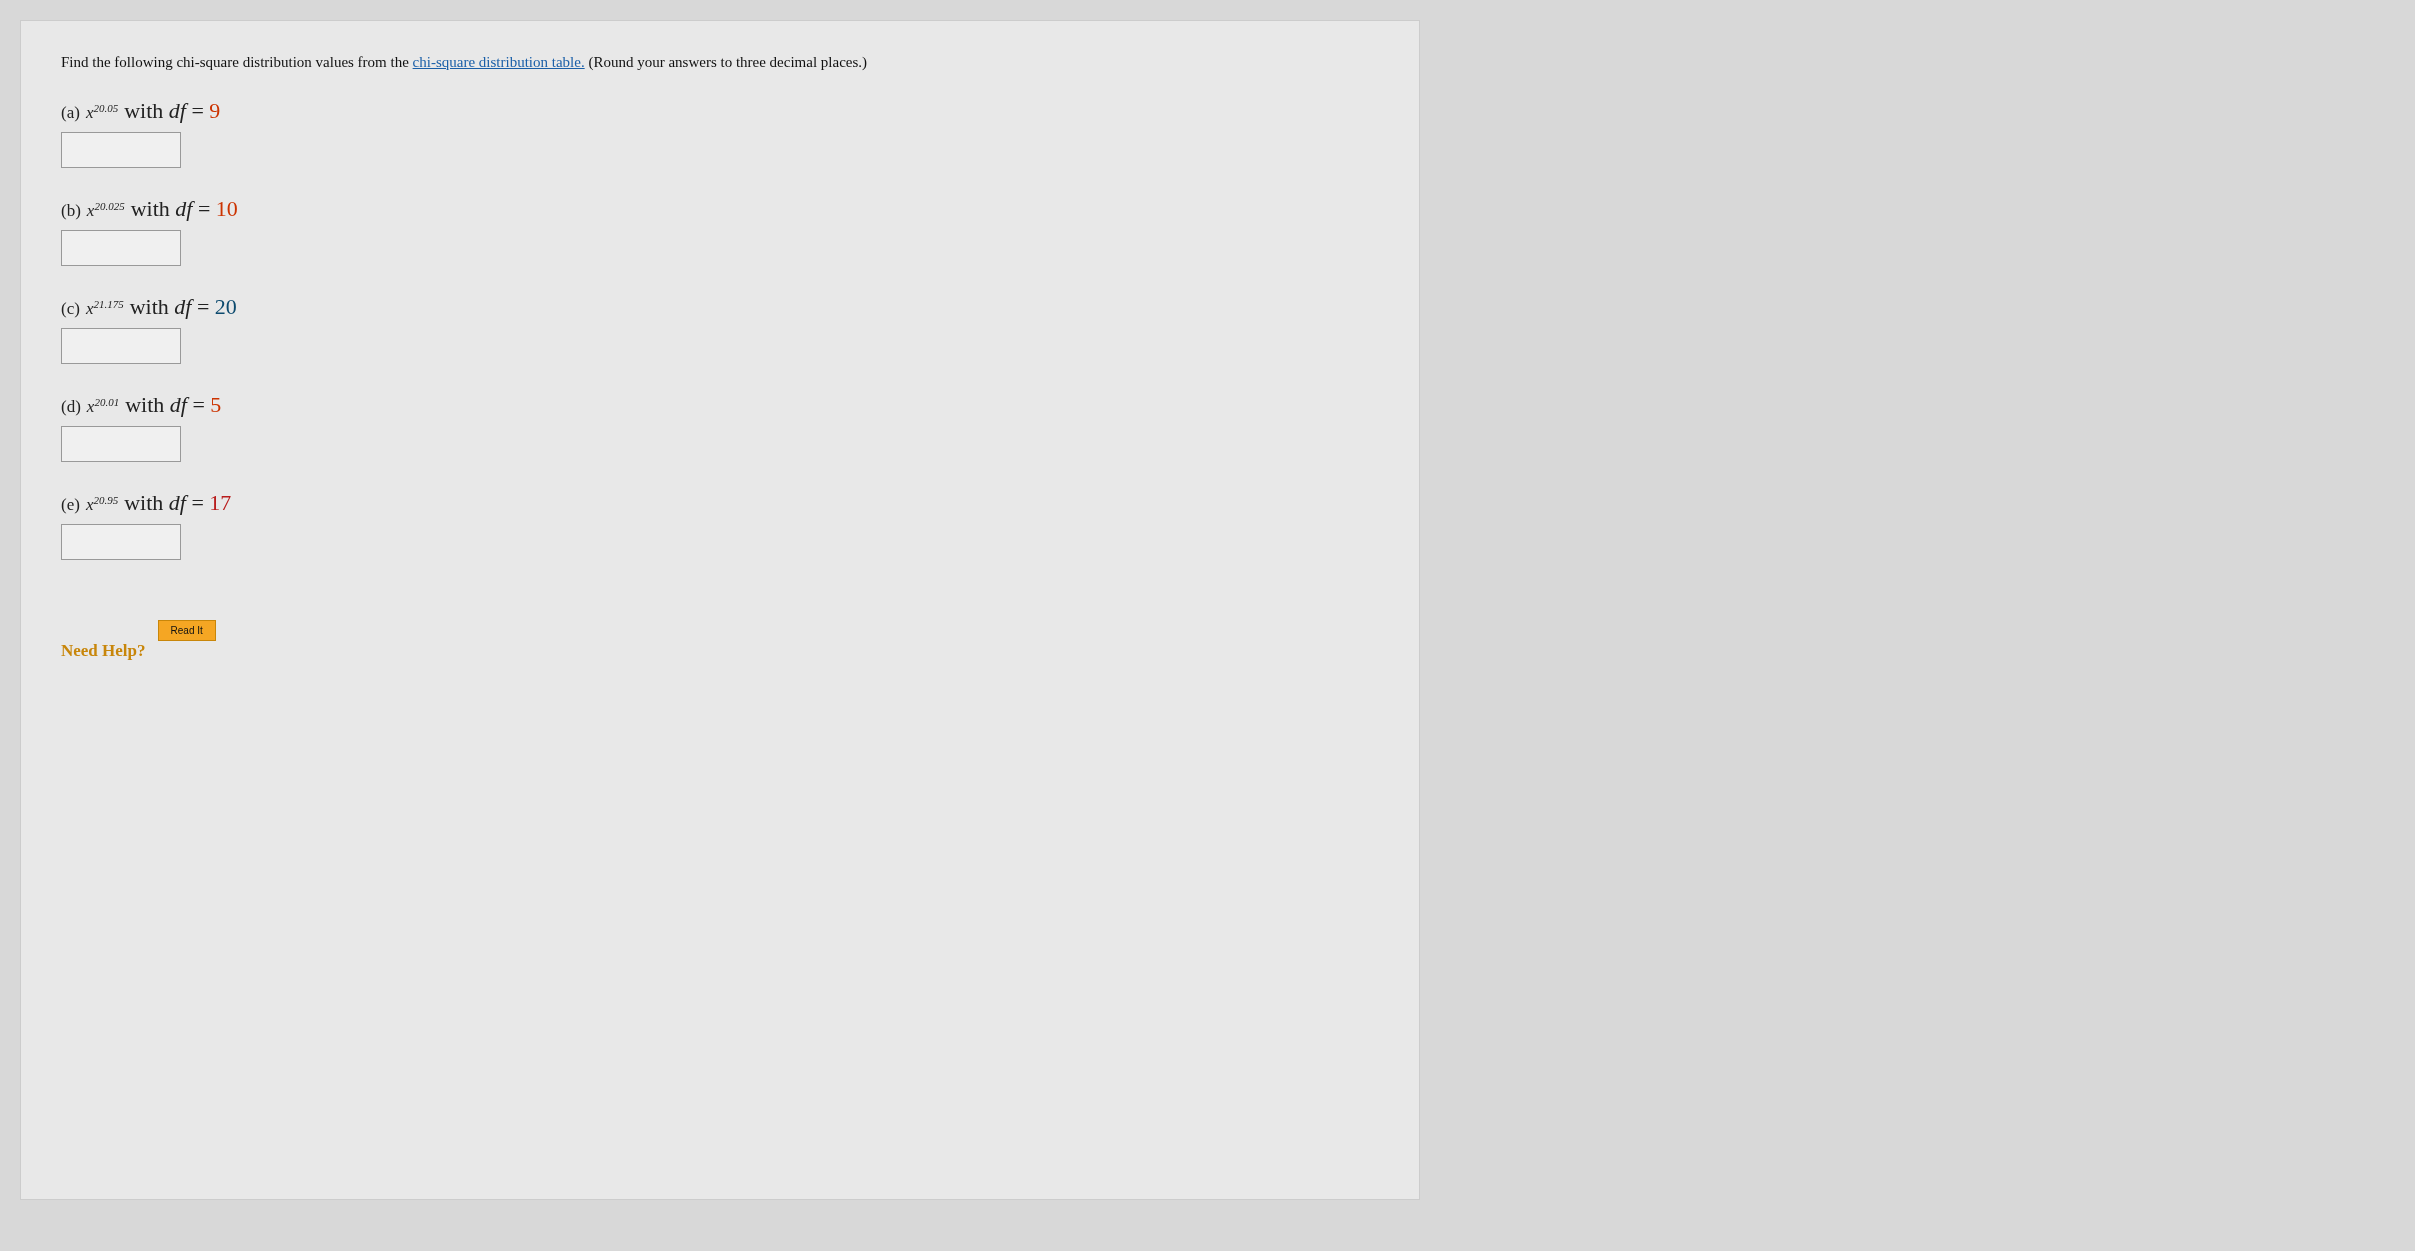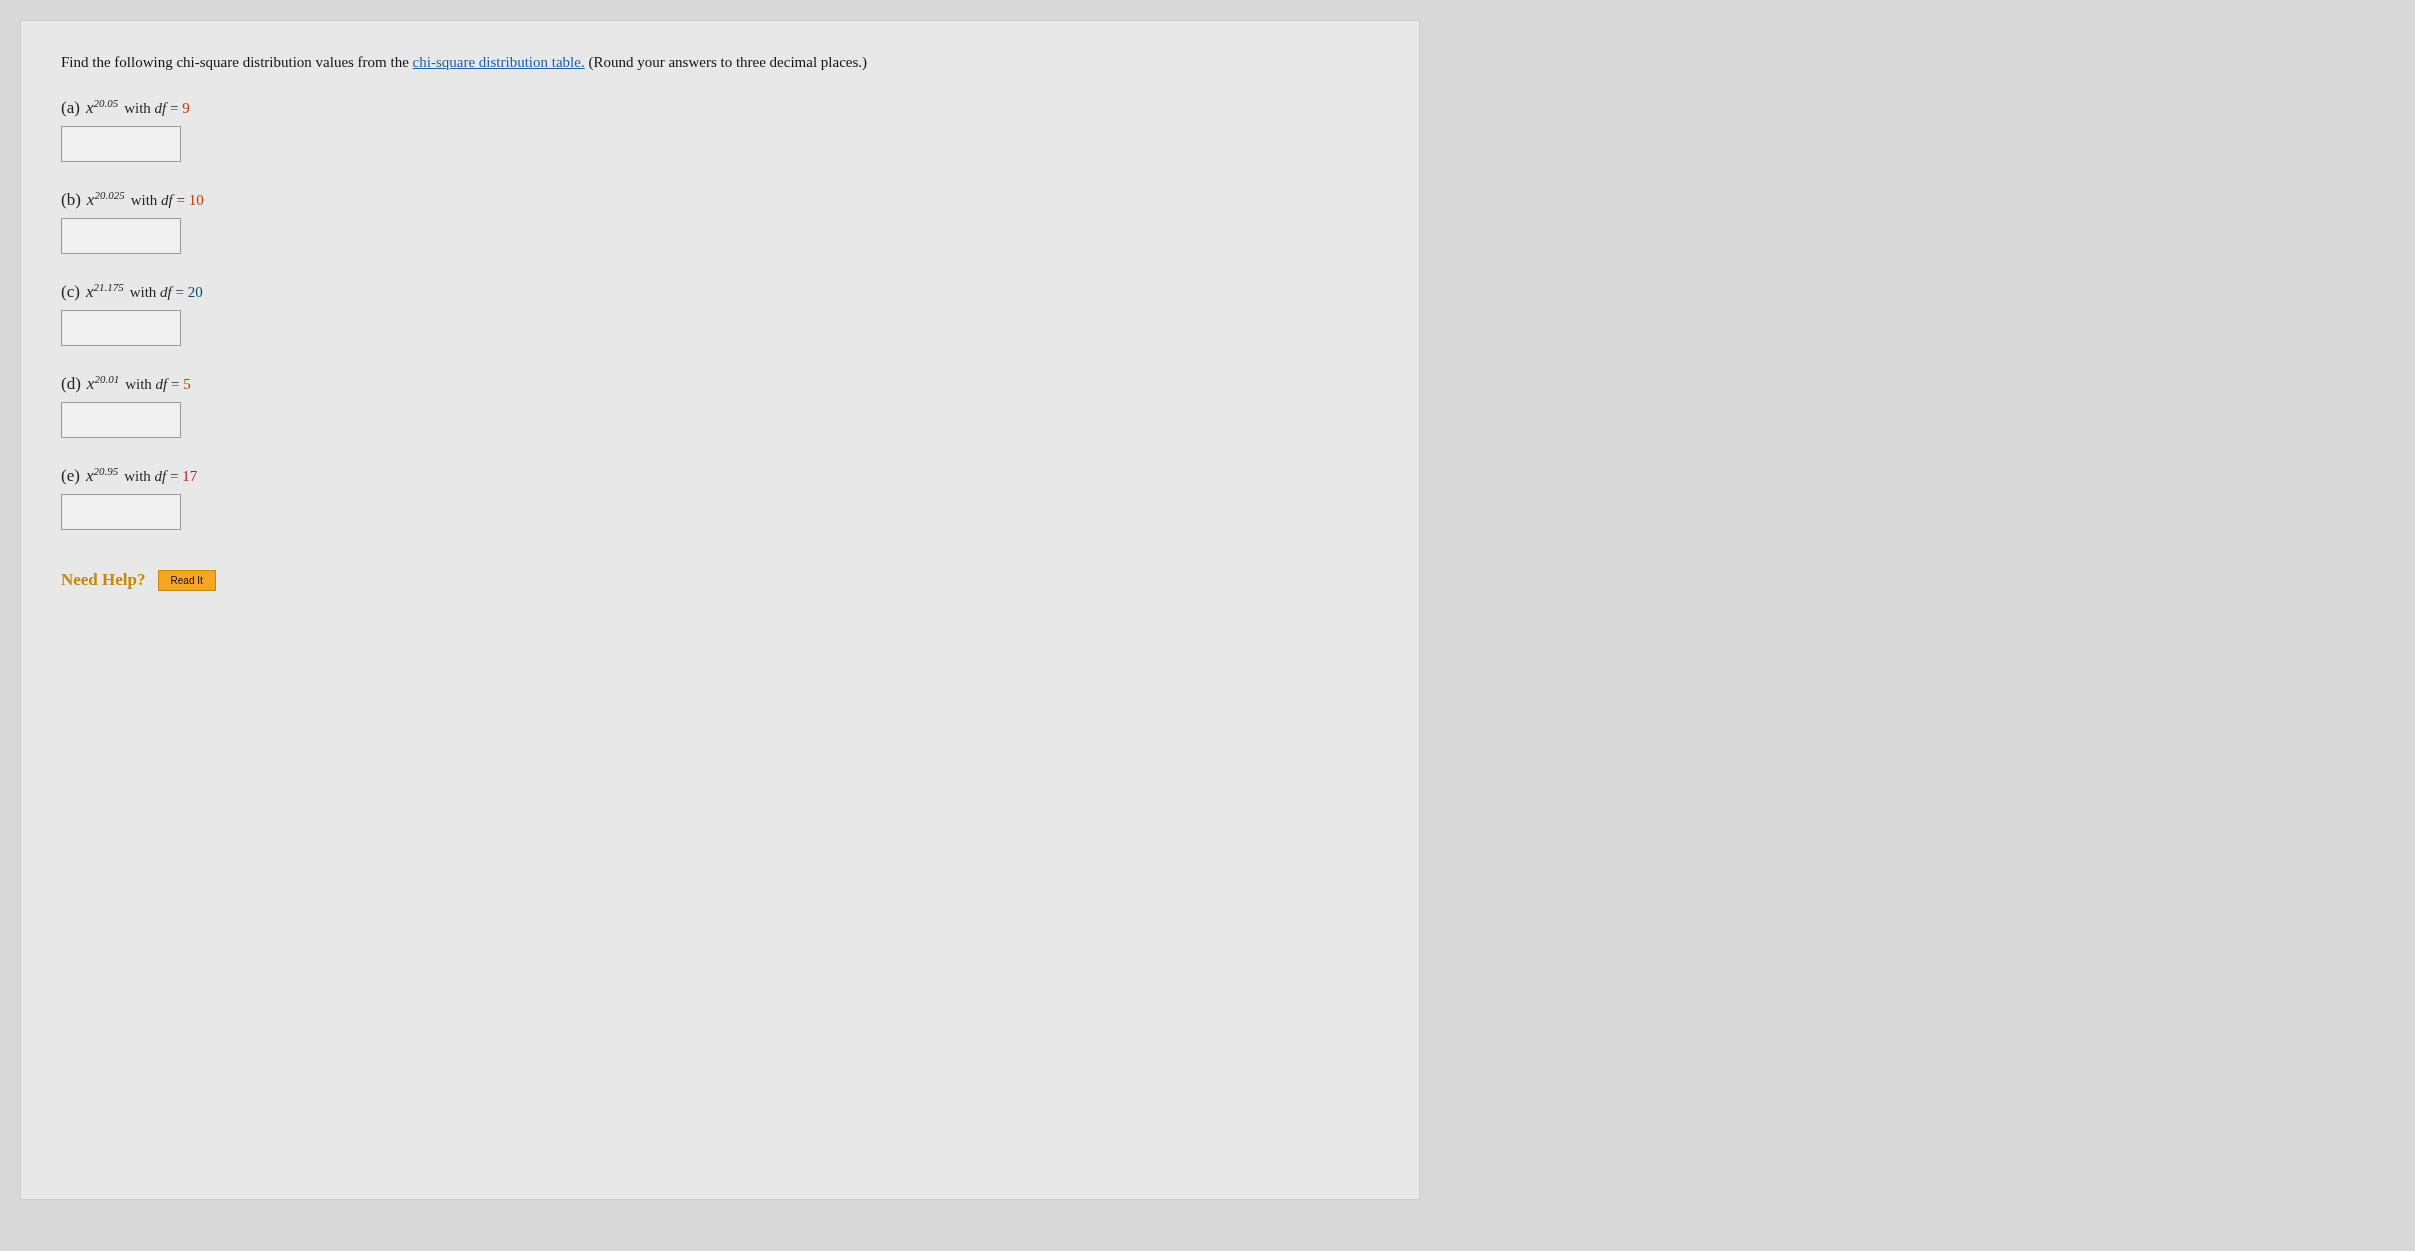--- a/index.html
+++ b/index.html
@@ -78,21 +78,21 @@
 
     .chi-sub {
       font-size: 11px;
       vertical-align: sub;
       line-height: 1;
       font-family: Liberation Serif, serif;
     }
 
     .with-df {
       font-style: normal;
-      font-size: 15px;
+      font-size: 22px;
     }
 
     .df-italic {
       font-style: italic;
     }
 
     .df-value {
       color: #cc3300;
       font-weight: normal;
     }
@@ -113,20 +113,21 @@
       margin-top: 40px;
       display: flex;
       align-items: center;
       gap: 12px;
     }
 
     .need-help-label {
       color: #c8860a;
       font-weight: bold;
       font-size: 17px;
+      margin-top: 41px;
     }
 
     .read-it-btn {
       background-color: #f5a623;
       border: 1px solid #c8860a;
       color: #111;
       font-size: 10px;
       font-family: Arial, sans-serif;
       padding: 4px 12px;
       cursor: pointer;

